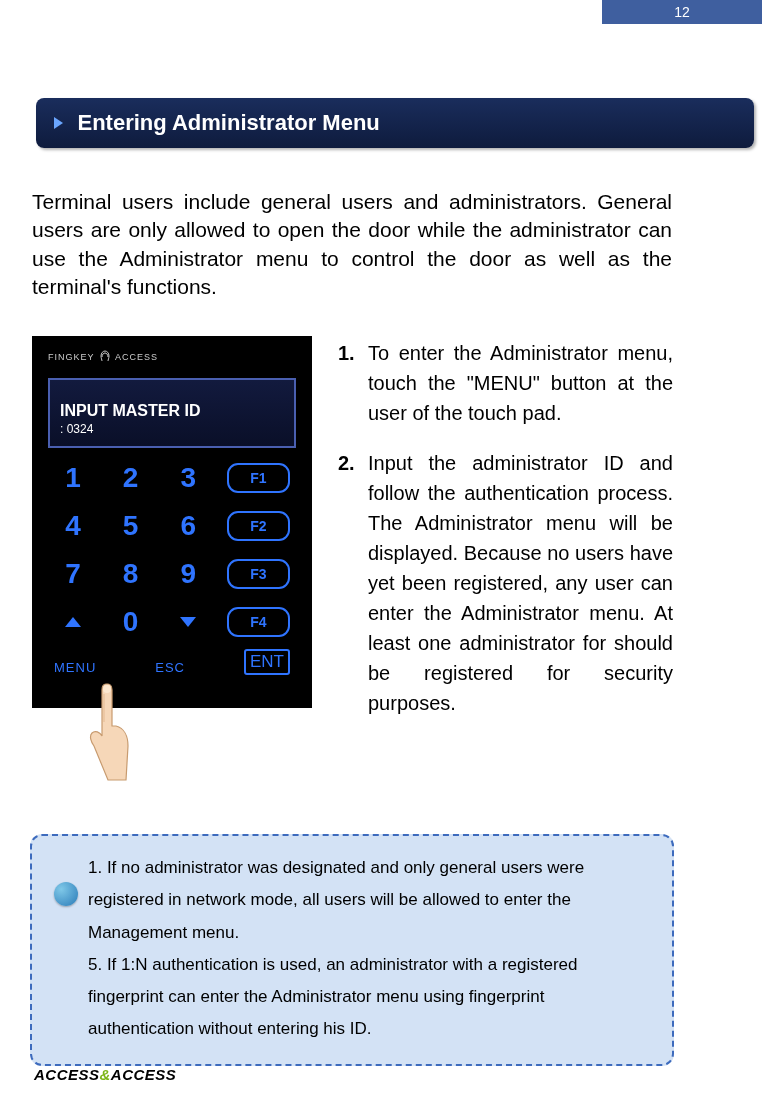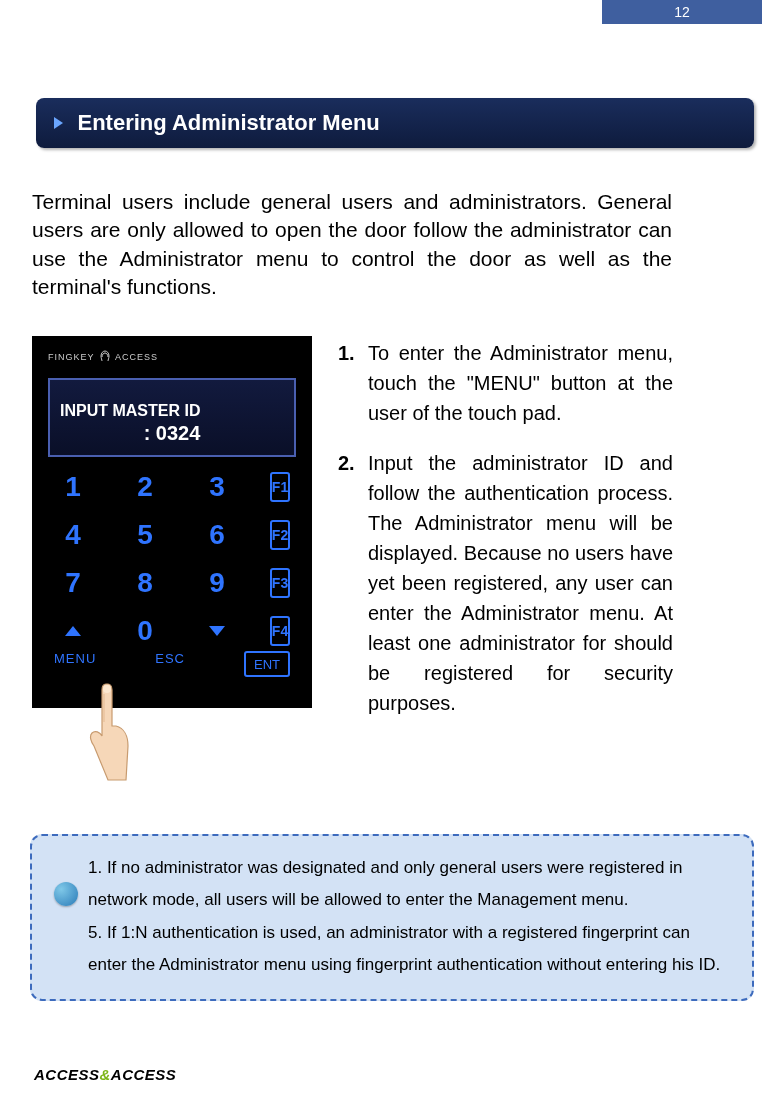--- a/index.html
+++ b/index.html
@@ -66,67 +66,67 @@
   }
   .brand svg { vertical-align: -2px; margin: 0 2px; }
   .screen {
     width: 100%;
     border: 2px solid #4a5fb0;
     background: linear-gradient(to bottom,#121a3e,#0a0f28);
     padding: 8px 10px 10px;
     margin-bottom: 14px;
   }
   .screen-line1 { font-size: 16px; font-weight: bold; color:#fff;margin-top:14px; }
-  .screen-line2 { font-size: 20px; font-weight: bold; color:#fff; margin-top:2px;text-align:center; }
+  .screen-line2 { font-size: 12px; font-weight: normal; color:#fff; margin-top:2px; }
   .keypad { display: flex; flex-direction: column; gap: 16px; padding: 0 6px; }
   .krow { display: flex; justify-content: space-between; align-items: center; }
   .knum {
     width: 38px; text-align: center;
     color: #2f74ff; font-size: 28px; font-weight: bold;
     font-family: "Arial Narrow", Arial, sans-serif;
     cursor: pointer;
   }
   .knum svg { display:block; margin:auto; }
   .fkey {
-    width: 20px; height: 30px;
+    width: 63px; height: 30px;
     border: 2px solid #2f74ff;
-    border-radius: 3px;
+    border-radius: 11px;
     color: #2f74ff;
     font-size: 14px; font-weight: bold;
     display: flex; align-items: center; justify-content: center;
     cursor: pointer;
     font-family: "Arial Narrow", Arial, sans-serif;
   }
-  .bottom-row { display:flex; justify-content: space-between; align-items:flex-start; padding:0 6px; margin-top:4px; }
+  .bottom-row { display:flex; justify-content: space-between; align-items:flex-end; padding:0 6px; margin-top:11px; }
   .menu-lbl, .esc-lbl { color:#2f74ff; font-size:13px; letter-spacing:1px; font-family:"Arial Narrow",Arial,sans-serif; cursor:pointer; }
   .ent-key {
     width: 46px; height: 26px;
     border: 2px solid #2f74ff; border-radius:3px;
-    color:#2f74ff; font-size:13px; font-family:"Arial Narrow",Arial,sans-serif;
+    color:#2f74ff; font-size:17px; font-family:"Arial Narrow",Arial,sans-serif;
     display:flex;align-items:center;justify-content:center; cursor:pointer;
   }
   .finger {
     position:absolute;
     top: 680px; left: 78px;
     width: 60px; height: 120px;
   }
   .steps {
     position: absolute;
     top: 338px; left: 338px;
     width: 335px;
     font-size: 20px;
     line-height: 1.5;
   }
   .step { display:flex; margin-bottom:20px; }
   .step-num { font-weight:900; width:30px; flex-shrink:0; }
   .step-body { text-align: justify; }
   .tip {
     position:absolute;
     top: 834px; left: 30px;
-    width: 724px;
+    width: 644px;
     background:#d3e2f5;
     border:2px dashed #3d6bbd;
     border-radius:12px;
     padding:16px 20px 18px 56px;
     font-size:17px;
     line-height:1.9;
   }
   .tip-icon {
     position:absolute;
     left:22px; top:46px;
@@ -148,21 +148,21 @@
 </head>
 <body>
 
 <div class="page-header">12</div>
 
 <div class="title-bar">
   <span class="arrow"></span>
   <span class="title-text">Entering Administrator Menu</span>
 </div>
 
-<p class="intro">Terminal users include general users and administrators. General users are only allowed to open the door follow the administrator can use the Administrator menu to control the door as well as the terminal's functions.</p>
+<p class="intro">Terminal users include general users and administrators. General users are only allowed to open the door while the administrator can use the Administrator menu to control the door as well as the terminal's functions.</p>
 
 <div class="device">
   <div class="brand">
     <span>FINGKEY</span>
     <svg width="10" height="12">
         <path d="M5 1c2 0 4 2 4 5 0 2-1 4-1 5M5 1c-2 0-4 2-4 5 0 2 1 4 1 5M5 3c1.5 0 3 1.5 3 4M5 3c-1.5 0-3 1.5-3 4" stroke="#ccc" stroke-width="1" fill="none"></path>
       </svg>
     <span>ACCESS</span>
   </div>
   <div class="screen">

